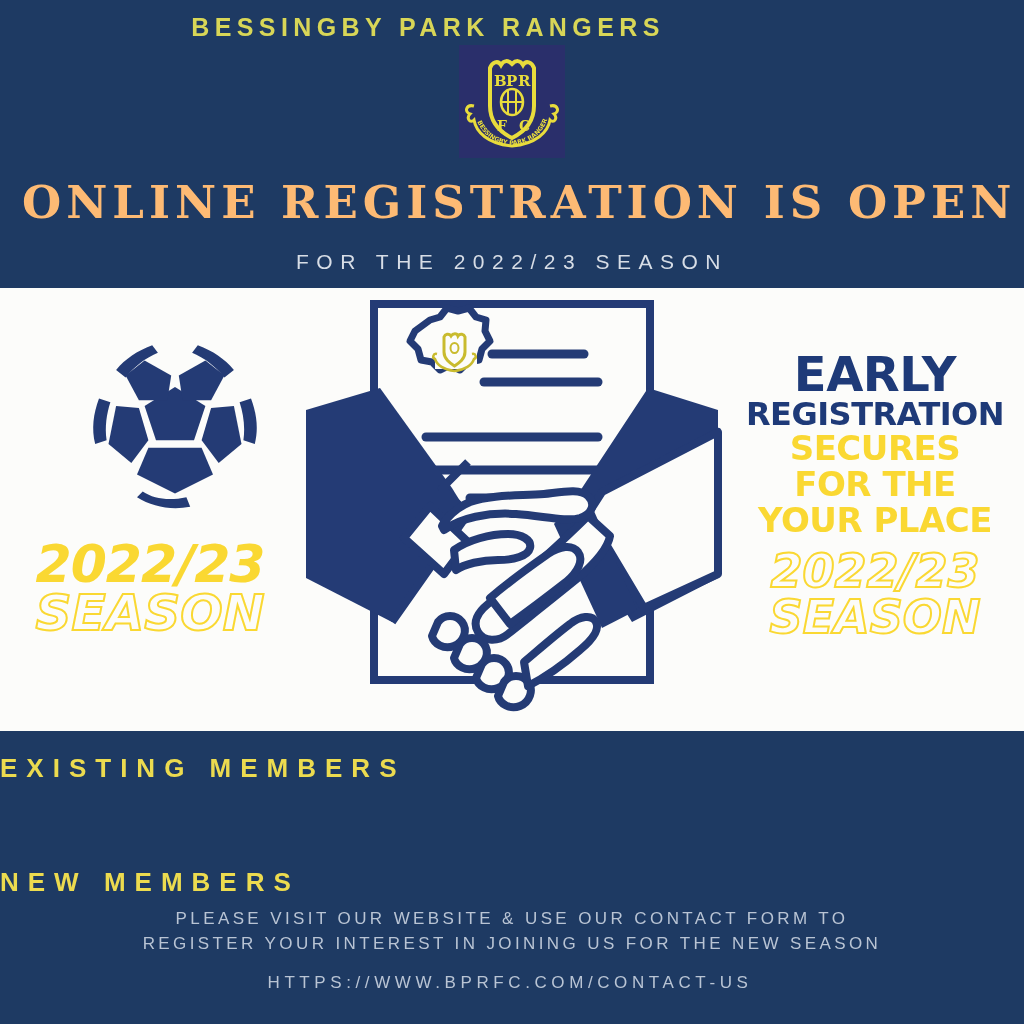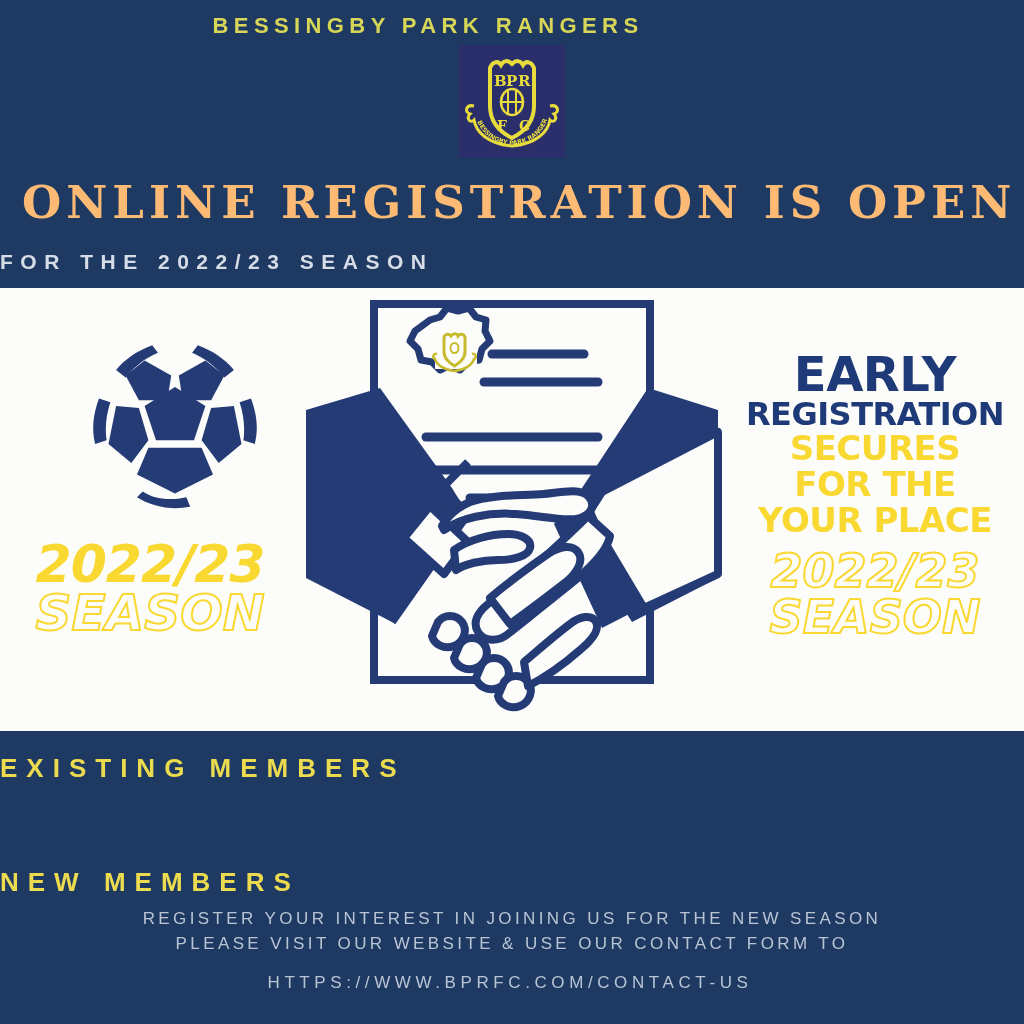--- a/index.html
+++ b/index.html
@@ -18,21 +18,21 @@
 
   
   .top-band{
     position:absolute;left:0;top:0;width:1024px;height:288px;
     background:#1e3a63;
   }
   .club-name{
     position:absolute;left:0;top:13px;width:856px;
     text-align:center;
     color:#d8d657;
-    font-size:22px;
+    font-size:25px;
     font-weight:700;
     letter-spacing:5.4px;
   }
   .crest-wrap{
     position:absolute;left:50%;top:45px;
     transform:translateX(-50%);
     width:106px;height:113px;
     background:#2a2f6b;
     display:flex;align-items:center;justify-content:center;
   }
@@ -41,23 +41,24 @@
     color:#fdba74;
     font-family:"DejaVu Serif", serif;
     font-size:45px;
     font-weight:700;
     letter-spacing:5px;
     white-space:nowrap;
     padding-left:22px;
   }
   .subhead{
     position:absolute;left:0;top:250px;width:1024px;
+    text-align:center;
     color:#d7dde6;
     font-size:21px;
-    font-weight:700;
+    font-weight:400;
     letter-spacing:7.5px;
   }
 
   
   .mid-panel{
     position:absolute;left:0;top:288px;width:1024px;height:443px;
     background:#fcfcfa;
     overflow:hidden;
   }
   .ball{
@@ -287,20 +288,20 @@
     <div class="rs-year">2022/23</div>
     <div class="rs-season">SEASON</div>
   </div>
 
   <div class="bot-band">
 
     <div class="sec-head blk1">EXISTING MEMBERS</div>
 
     <div class="sec-head blk2">NEW MEMBERS</div>
     <div class="sec-body blk2b">
+      <div>PLEASE VISIT OUR WEBSITE &amp; USE OUR CONTACT FORM TO</div>
       <div>REGISTER YOUR INTEREST IN JOINING US FOR THE NEW SEASON</div>
-      <div>PLEASE VISIT OUR WEBSITE &amp; USE OUR CONTACT FORM TO</div>
     </div>
 
     <div class="url-line blk3">HTTPS://WWW.BPRFC.COM/CONTACT-US</div>
   </div>
 
 </div>
 
 </body></html>

